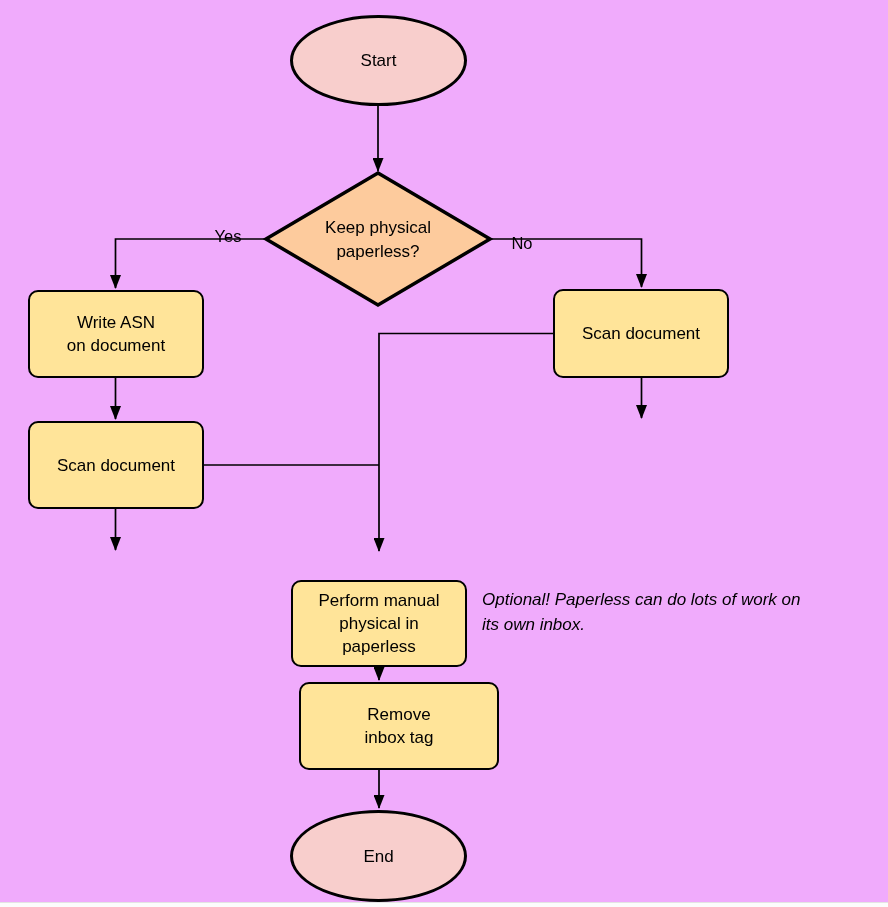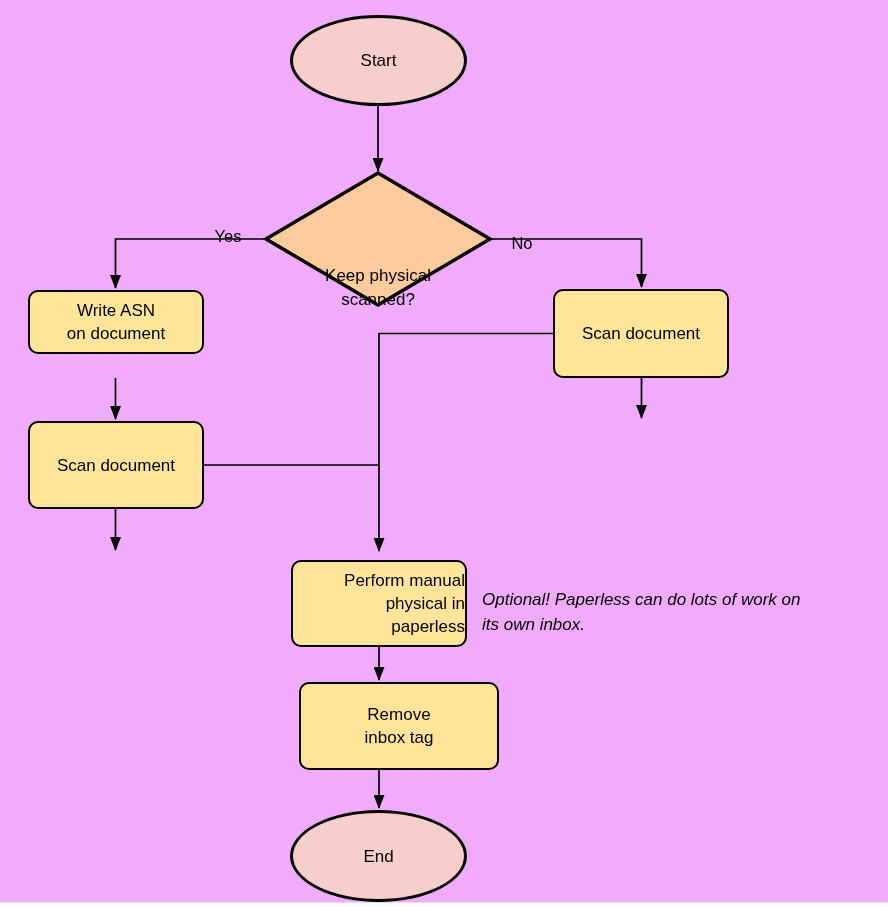--- a/index.html
+++ b/index.html
@@ -39,21 +39,20 @@
     border: 3px solid #000;
     border-radius: 50%;
   }
   .diamond-label {
     position: absolute;
     left: 278px; top: 216px;
     width: 200px;
     text-align: center;
     font-size: 17px;
     line-height: 24px;
-    margin-top: 48px;
   }
   .edge-label {
     position: absolute;
     width: 48px;
     text-align: center;
     font-size: 16.5px;
   }
   #yes-label { left: 204px; top: 227px; }
   #no-label  { left: 498px; top: 211px; margin-top: 23px; }
   .annotation {
@@ -73,26 +72,26 @@
   }
   .bottom-strip {
     position: absolute;
     left: 0; top: 903px;
     width: 888px; height: 4px;
     background: #fcfcfc;
   }
 
   
   #node-start        { left: 290px; top: 15px;  width: 177px; height: 91px; }
-  #node-write-asn    { left: 28px;  top: 290px; width: 176px; height: 64px; }
+  #node-write-asn    { left: 28px;  top: 290px; width: 176px; height: 88px; }
   #node-scan-left    { left: 28px;  top: 421px; width: 176px; height: 88px; }
   #node-archive      { left: 28px;  top: 552px; width: 176px; height: 89px; }
   #node-scan-right   { left: 553px; top: 289px; width: 176px; height: 89px; }
   #node-trash        { left: 553px; top: 420px; width: 176px; height: 90px; }
-  #node-tagging      { left: 291px; top: 560px; width: 176px; height: 87px; align-items: flex-end; }
+  #node-tagging      { left: 291px; top: 580px; width: 176px; height: 87px; }
   #node-remove-inbox { left: 299px; top: 682px; width: 200px; height: 88px; }
   #node-end          { left: 290px; top: 810px; width: 177px; height: 92px; }
 </style>
 </head>
 <body>
 
 <div id="canvas">
 
   <svg id="connector-layer" viewBox="0 0 888 907" xmlns="http://www.w3.org/2000/svg">
     <defs>
@@ -116,21 +115,21 @@
     </g>
     <polygon points="378,173 490,239 378,305 266,239" fill="#FDCB9D" stroke="#000" stroke-width="3.5"></polygon>
   </svg>
 
   <div class="node terminal" id="node-start">
     <span class="line">Start</span>
   </div>
 
   <div class="diamond-label">
     <span class="line">Keep physical</span>
-    <span class="line">scanned?</span>
+    <span class="line">paperless?</span>
   </div>
 
   <span class="edge-label" id="yes-label">Yes</span>
   <span class="edge-label" id="no-label">No</span>
 
   <div class="node process" id="node-write-asn">
     <span class="line">Write ASN</span>
     <span class="line">on document</span>
   </div>
 

